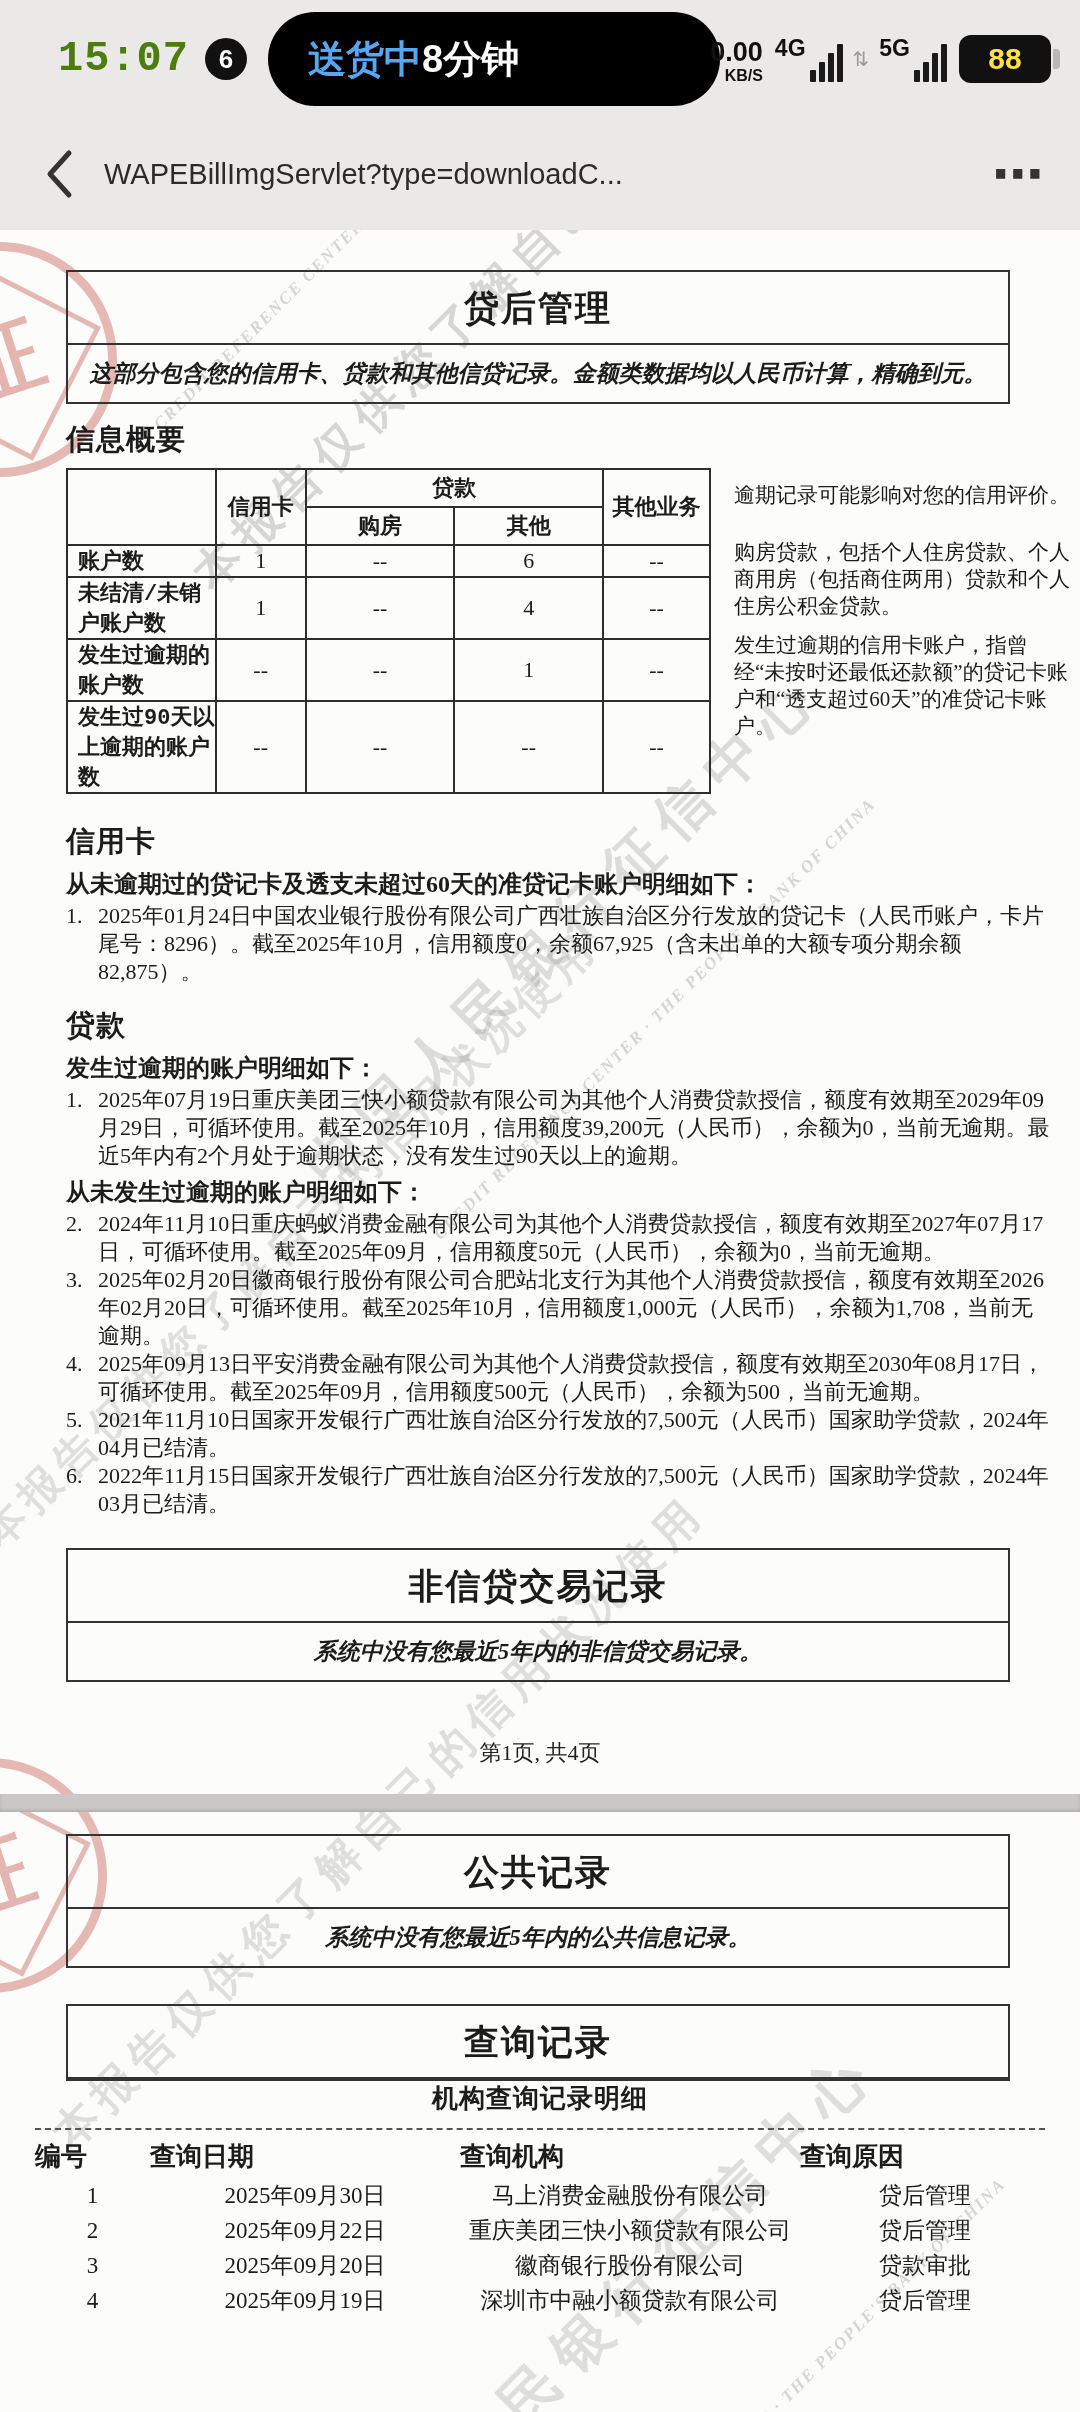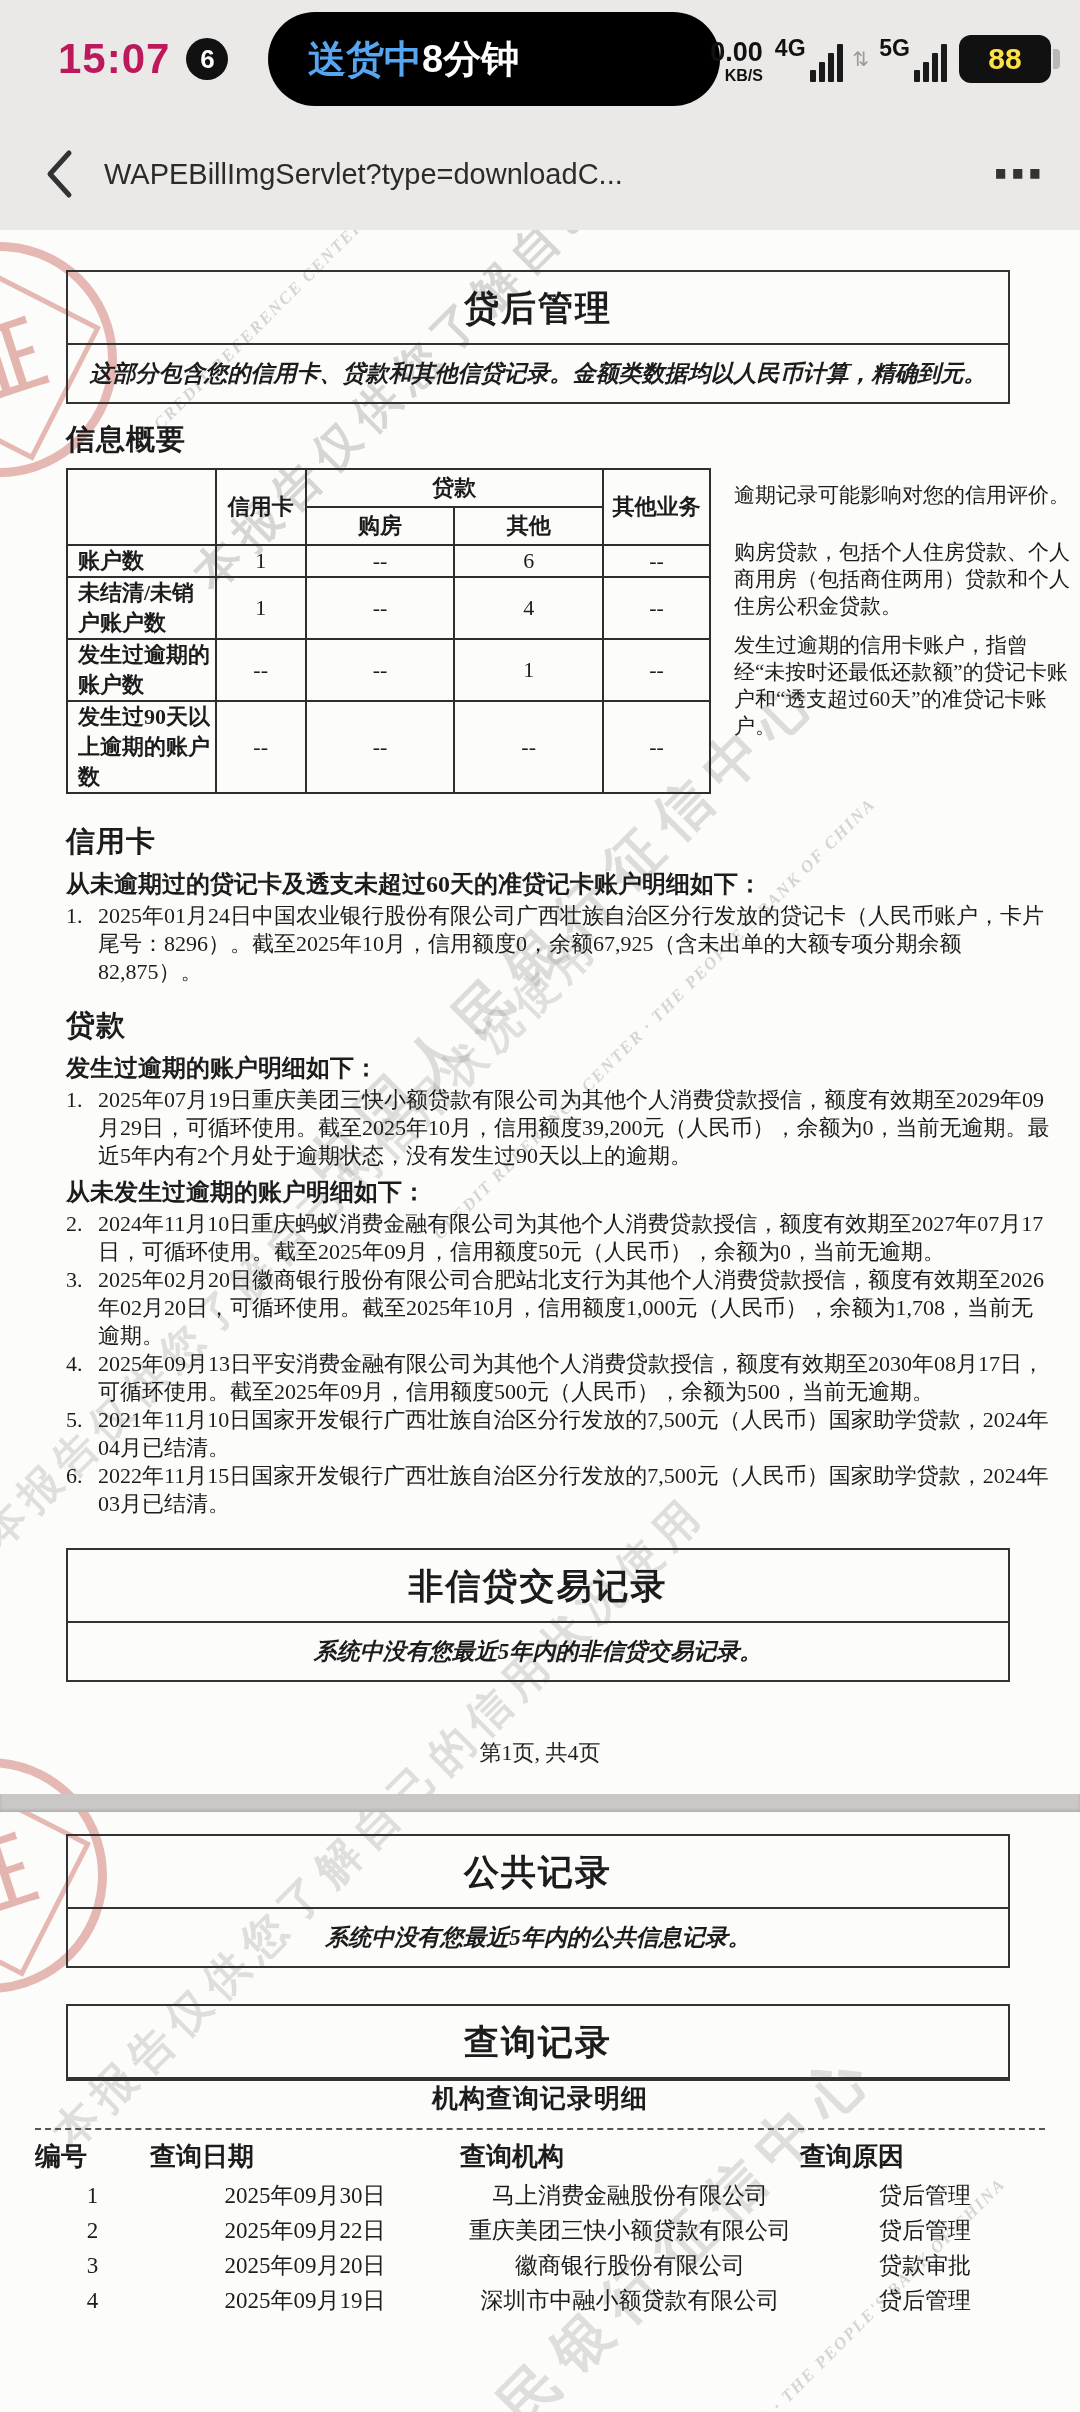--- a/index.html
+++ b/index.html
@@ -5,21 +5,21 @@
   * { margin:0; padding:0; box-sizing:border-box; }
   html,body { width:1080px; height:2412px; overflow:hidden; background:#fbfbf9; }
   body { font-family:"Liberation Serif","DejaVu Serif",serif; color:#1c1c1c; position:relative; }
 
   
   .status-bar{
     height:118px; background:#eae9e7; position:relative; z-index:5;
     font-family:"Liberation Sans","DejaVu Sans",sans-serif;
     display:flex; align-items:center;
   }
-  .time{ font-size:42px; font-weight:bold; color:#be185d; margin-left:58px; letter-spacing:1px;}
+  .time{ font-size:42px; font-weight:bold; color:#4d7c0f; margin-left:58px; letter-spacing:1px;font-family:Liberation Mono, monospace;}
   .notif-badge{ width:42px; height:42px; background:#111; border-radius:50%; color:#fff;
     font-size:26px; font-weight:bold; display:flex; align-items:center; justify-content:center; margin-left:16px;}
   .pill{ position:absolute; left:268px; top:12px; width:452px; height:94px; background:#000;
     border-radius:47px; display:flex; align-items:center; justify-content:flex-start; padding:8px 40px;}
   .pill-status{ color:#56a6f2; font-size:38px; font-weight:bold; }
   .pill-eta{ color:#fff; font-size:38px; font-weight:bold; }
   .net-cluster{ position:absolute; right:20px; top:0; height:118px; display:flex; align-items:center; gap:12px;}
   .speed{ text-align:right; color:#111; line-height:1; margin-top:4px;}
   .speed .v{ font-size:27px; font-weight:bold; display:block;}
   .speed .u{ font-size:16px; font-weight:bold; display:block; margin-top:2px;}
@@ -51,21 +51,21 @@
 
   .h2{ font-size:29px; font-weight:bold; margin:16px 0 0 66px; letter-spacing:1px;}
   .h3{ font-size:24px; font-weight:bold; margin:6px 0 0 66px;}
 
   
   .summary-wrap{ position:relative; margin:8px 0 0 66px; width:1000px;}
   table.sum{ border-collapse:collapse; width:645px; table-layout:fixed;}
   table.sum th, table.sum td{ border:2px solid #2e2e2e; font-size:22px; }
   table.sum th{ font-weight:bold; text-align:center; padding:3px 2px; height:30px;}
   table.sum td{ height:32px; }
-  td.lbl{ font-weight:bold; text-align:left; padding-left:10px; width:290px;}
+  td.lbl{ font-weight:bold; text-align:left; padding-left:10px; width:290px;font-family:Liberation Mono, monospace;}
   table.sum td:not(.lbl){ text-align:center; font-family:"Liberation Serif","DejaVu Serif",serif;}
   .col-cc{width:90px}.col-h{width:69px}.col-o{width:69px}.col-b{width:107px}
   .sum-notes{ position:absolute; left:668px; top:14px; width:342px; font-size:21px; line-height:27px;}
   .sum-notes p{ margin-bottom:30px;}
   .sum-notes p:nth-child(2){ margin-bottom:12px;}
 
   .items{ margin:2px 0 0 66px; width:985px;}
   .item{ position:relative; padding-left:32px; font-size:22px; line-height:28px; }
   .item .num{ position:absolute; left:0; top:0;}
 

